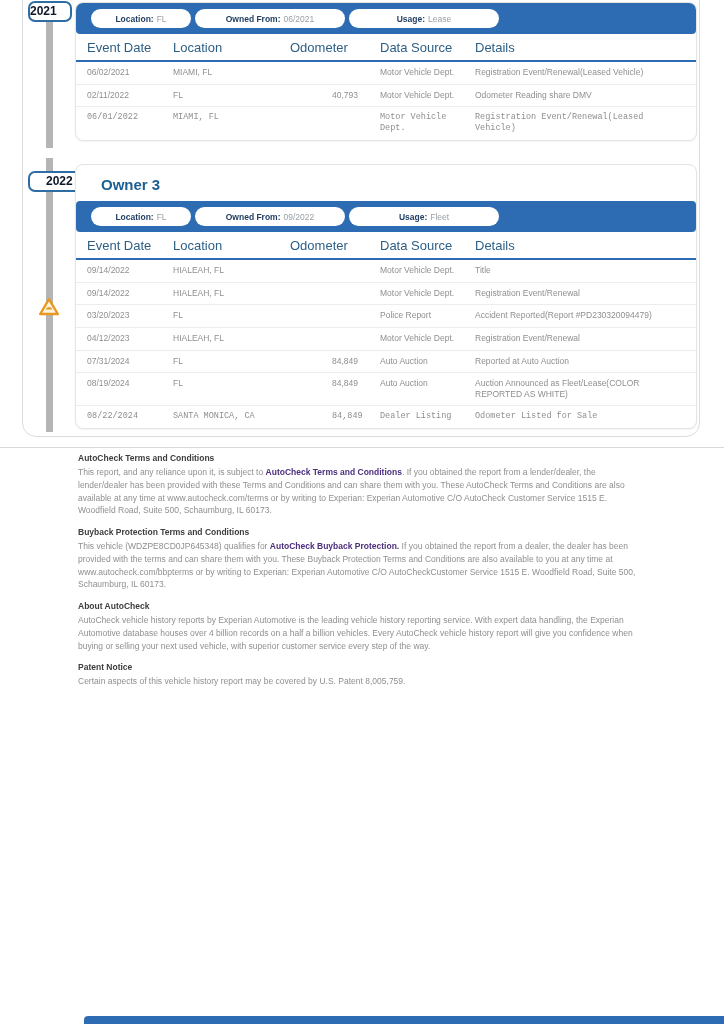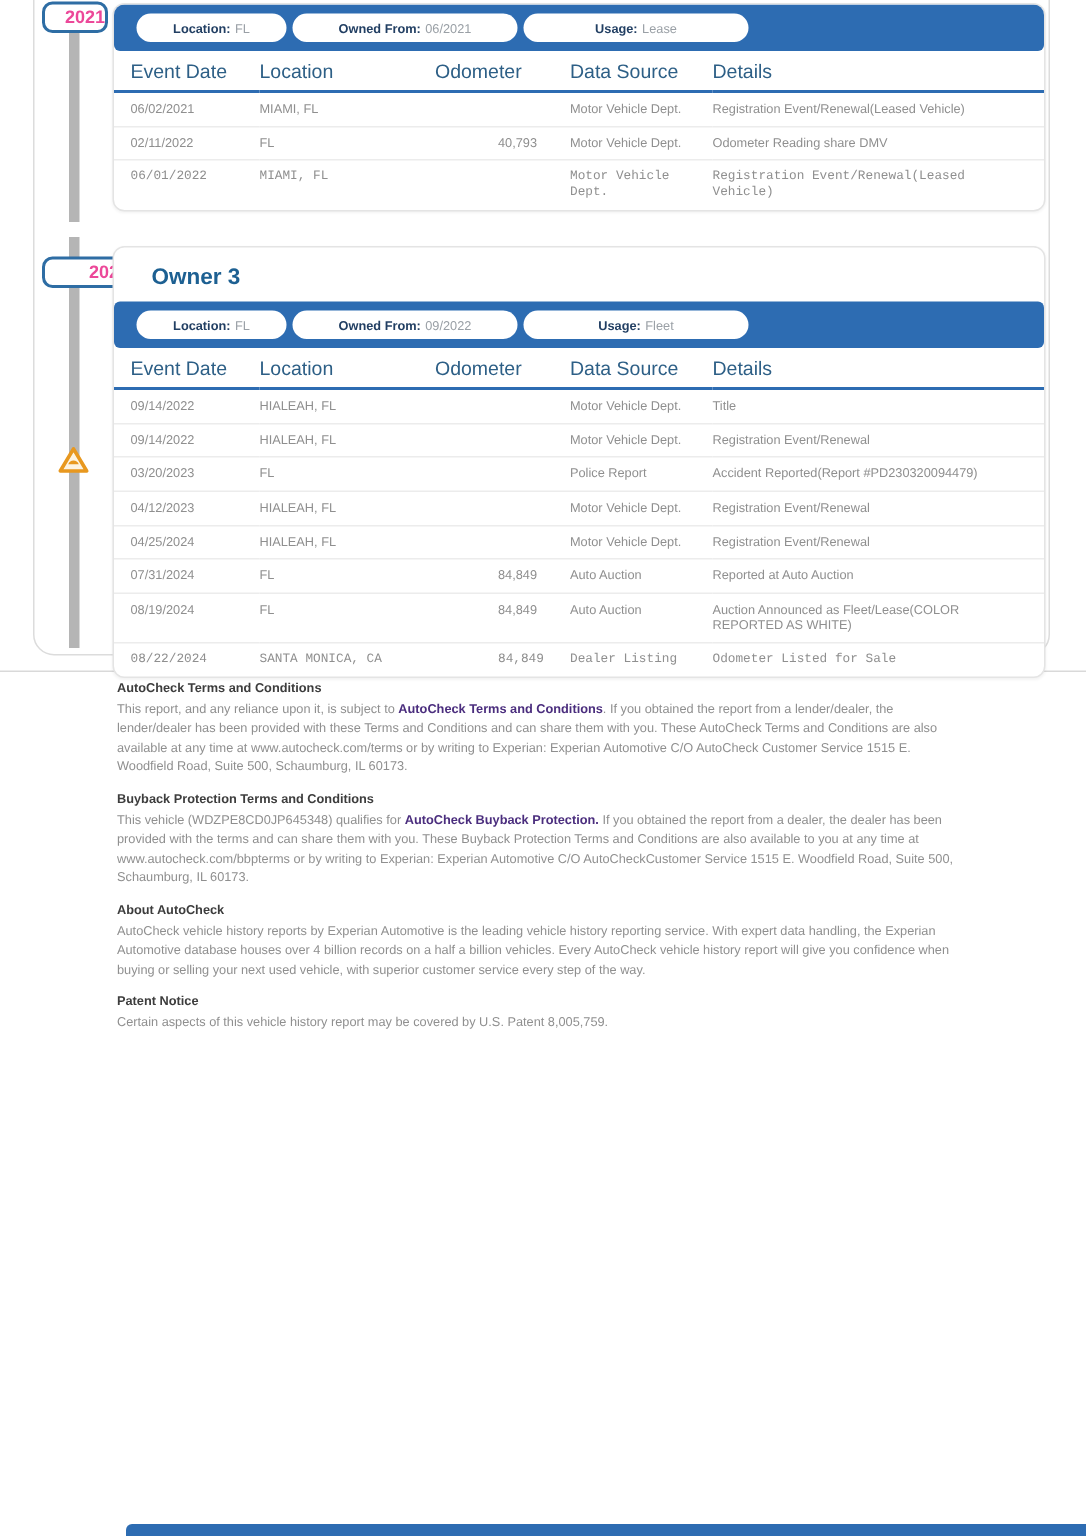--- a/index.html
+++ b/index.html
@@ -24,21 +24,21 @@
     position:absolute;left:22px;top:-20px;width:678px;height:457px;
     border:1px solid #dcdcdc;border-radius:14px;background:#fff;box-sizing:border-box;
   }
   
   .tl-bar{position:absolute;left:46px;width:7px;background:var(--timeline-gray);z-index:1;}
   .tl-bar-1{top:20px;height:128px;}
   .tl-bar-2{top:158px;height:274px;}
   .year-badge{
     position:absolute;left:28px;width:40px;height:17px;z-index:2;
     border:2px solid var(--badge-border-blue);border-radius:7px;background:#fff;
-    color:#ec4899;font-size:12px;font-weight:bold;text-align:right;line-height:17px;
+    color:#0f172a;font-size:12px;font-weight:bold;text-align:left;line-height:17px;
   }
   .yb-2021{top:1px;}
   .yb-2022{top:171px;padding-left:16px;}
   .warn{position:absolute;left:38px;top:297px;z-index:3;width:22px;height:20px;}
   
   .owner-card{
     position:absolute;left:75px;width:622px;background:#fff;box-sizing:border-box;
     border:1px solid var(--border-light);border-radius:8px;
     box-shadow:0 1px 2px rgba(0,0,0,0.05);overflow:hidden;z-index:2;
   }
@@ -226,27 +226,20 @@
             <td class="det">Accident Reported(Report #PD230320094479)</td>
           </tr>
           <tr>
             <td>04/12/2023</td>
             <td>HIALEAH, FL</td>
             <td class="odo"></td>
             <td>Motor Vehicle Dept.</td>
             <td class="det">Registration Event/Renewal</td>
           </tr>
           <tr>
-            <td>04/25/2024</td>
-            <td>HIALEAH, FL</td>
-            <td class="odo"></td>
-            <td>Motor Vehicle Dept.</td>
-            <td class="det">Registration Event/Renewal</td>
-          </tr>
-          <tr>
             <td>07/31/2024</td>
             <td>FL</td>
             <td class="odo">84,849</td>
             <td>Auto Auction</td>
             <td class="det">Reported at Auto Auction</td>
           </tr>
           <tr>
             <td>08/19/2024</td>
             <td>FL</td>
             <td class="odo">84,849</td>

